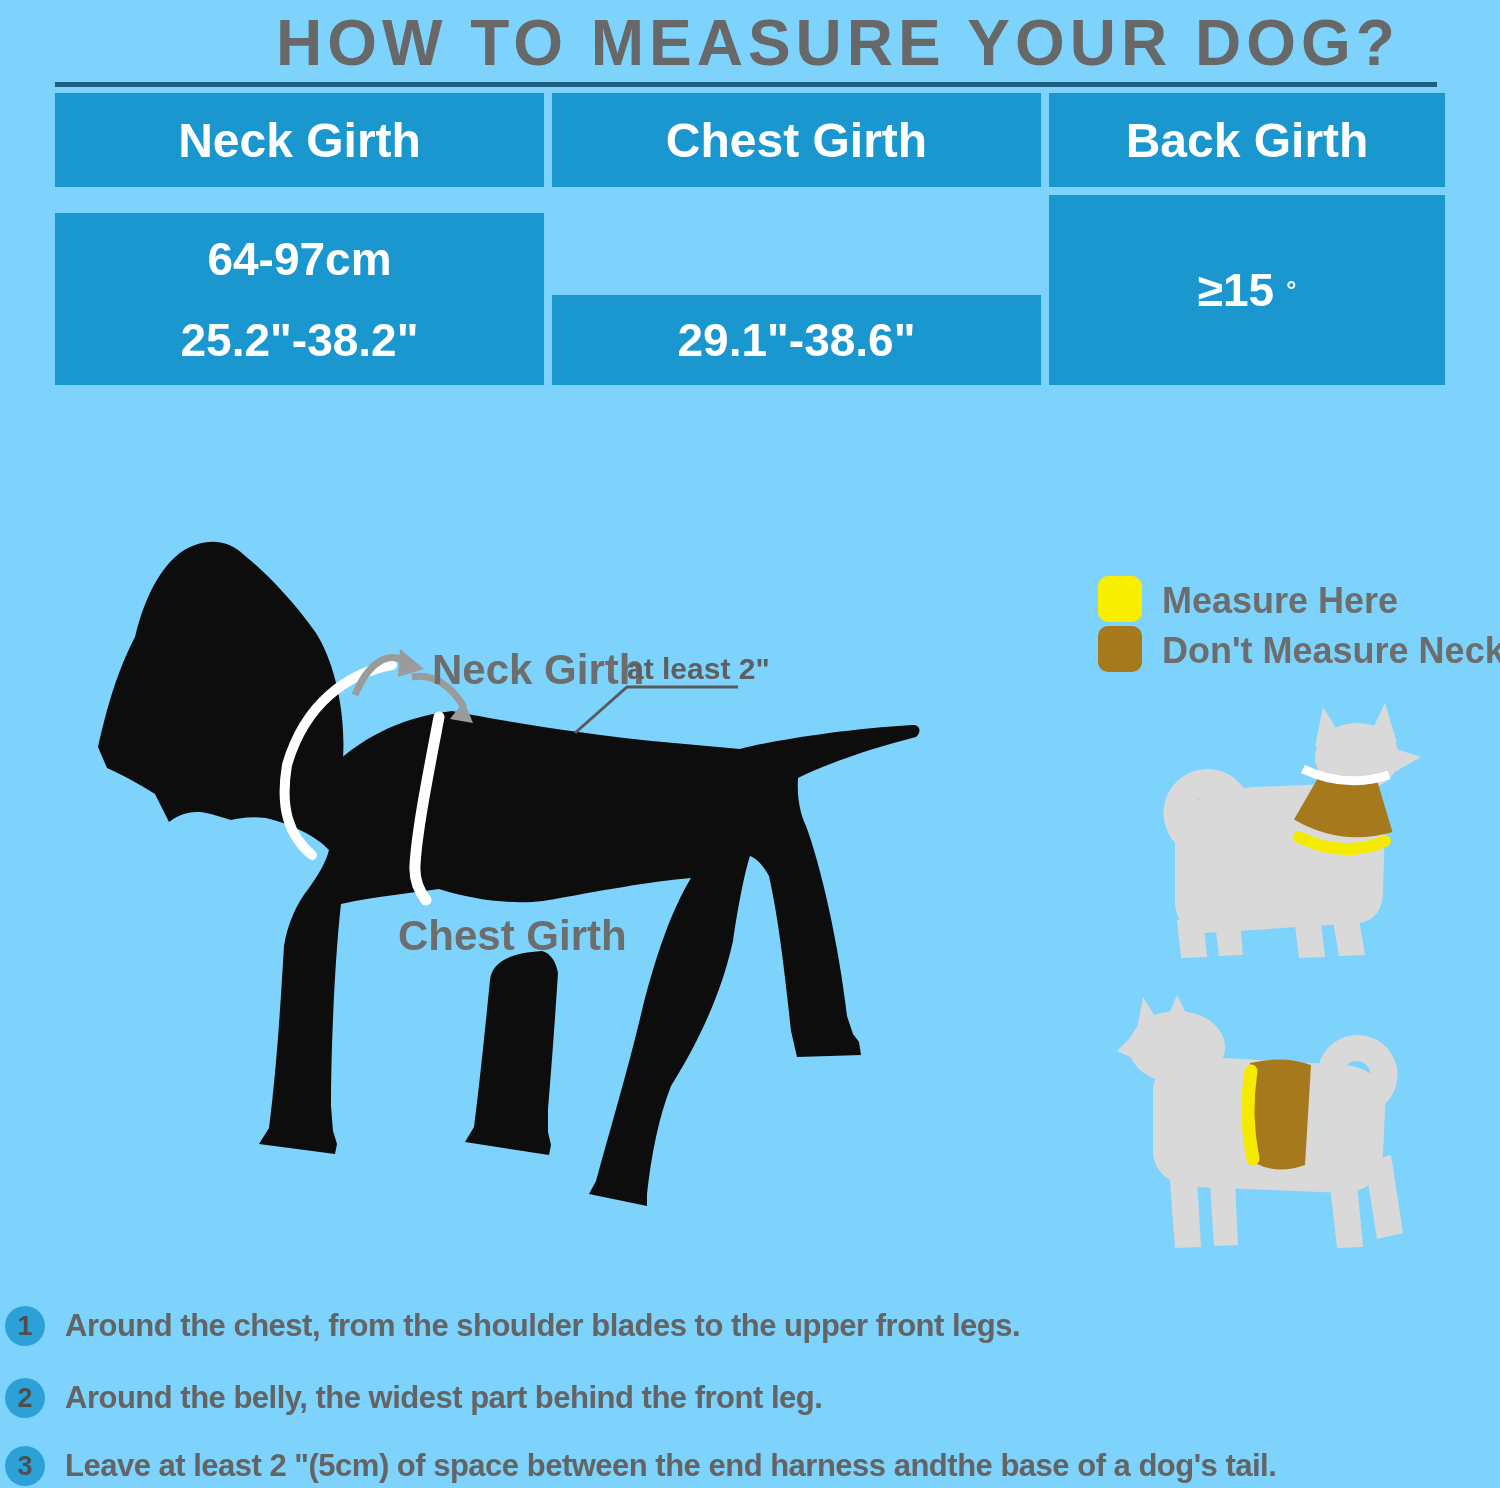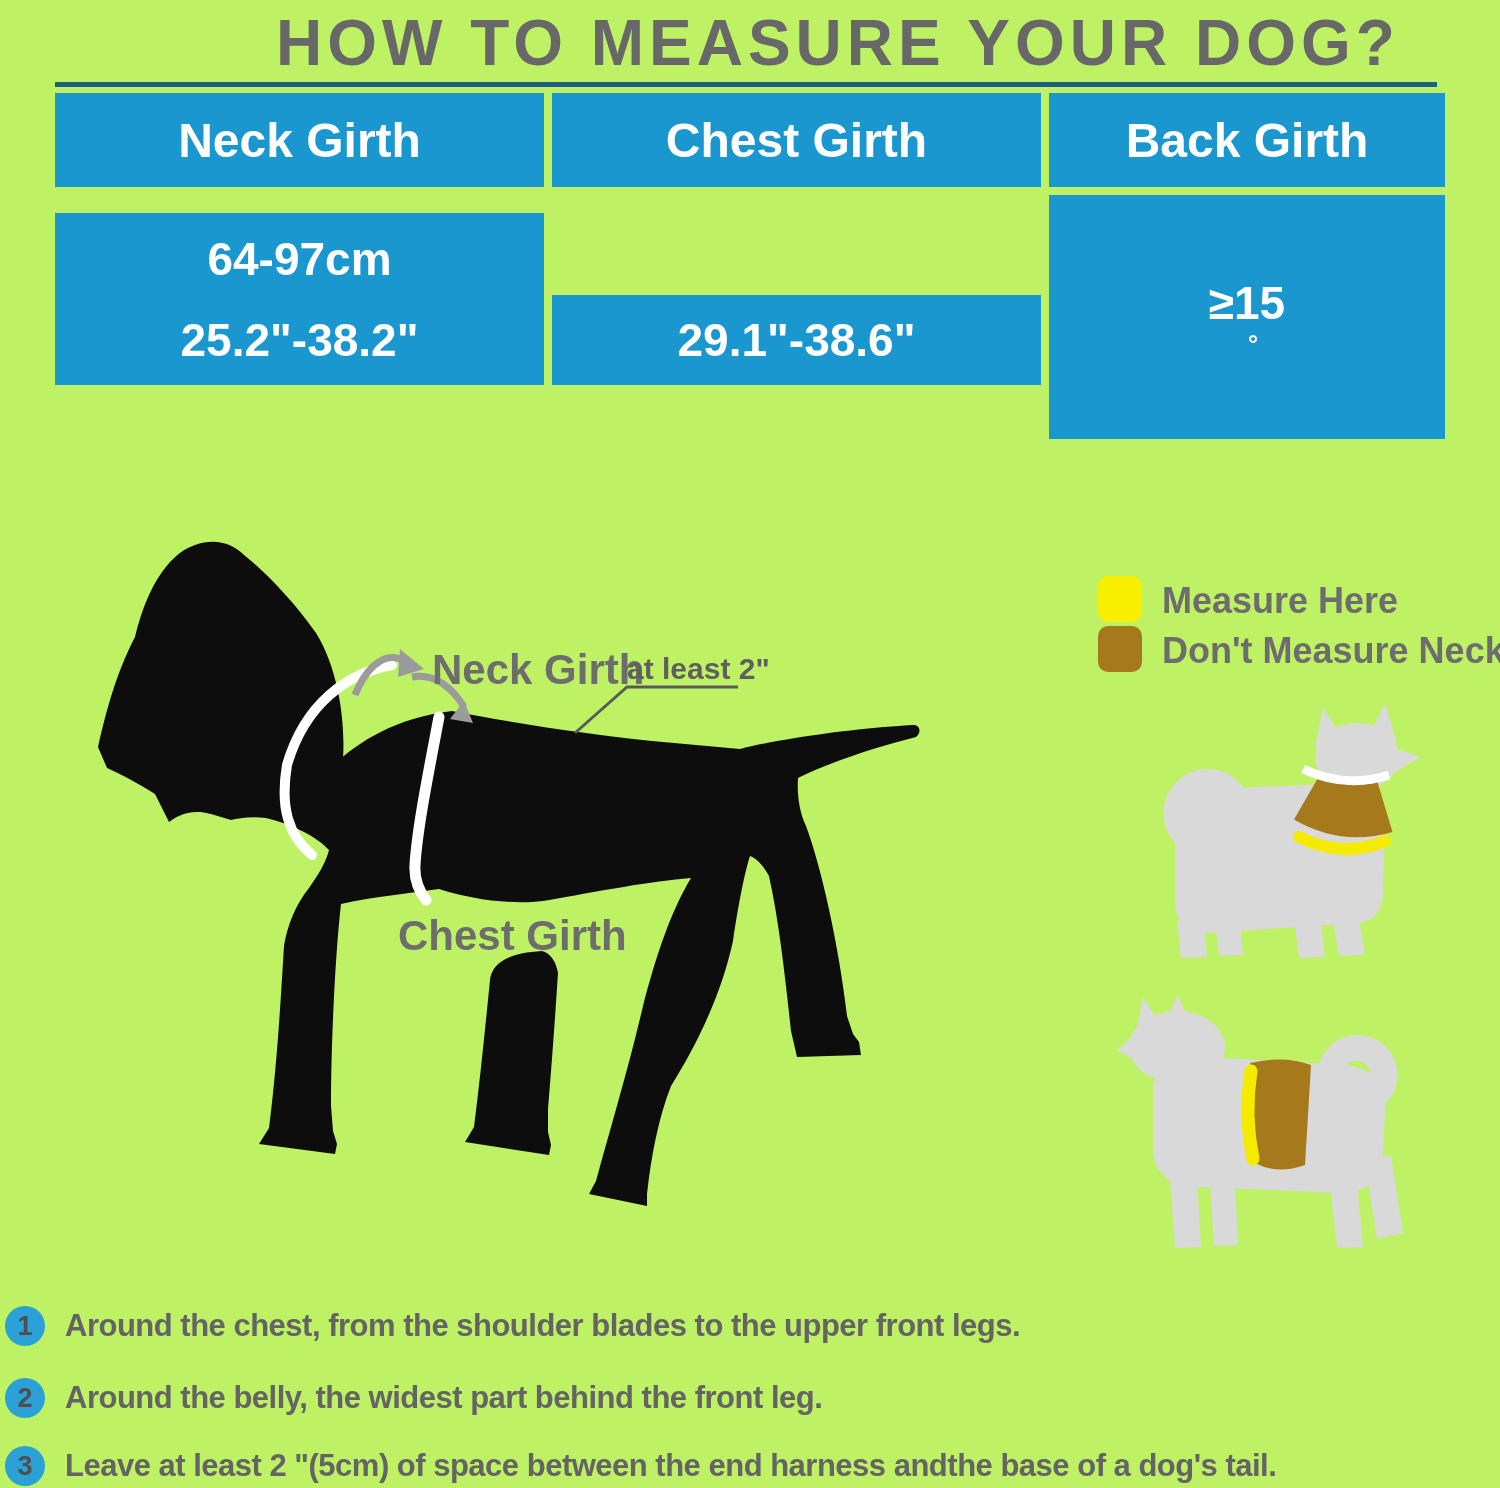--- a/index.html
+++ b/index.html
@@ -1,32 +1,32 @@
 <!DOCTYPE html>
 <html><head>
 <meta charset="utf-8">
 <style>
   html,body{margin:0;padding:0;background:#fff;}
-  #canvas{position:relative;width:1500px;height:1488px;background:#bef264;overflow:hidden;
+  #canvas{position:relative;width:1500px;height:1488px;background:#7dd3fc;overflow:hidden;
           font-family:"Liberation Sans","DejaVu Sans",sans-serif;}
   .abs{position:absolute;}
   
   #title{left:276px;top:6px;font-size:64px;font-weight:bold;color:#686868;
          letter-spacing:5px;white-space:nowrap;}
   
   #top-rule{left:55px;top:82px;width:1382px;height:5px;background:#215F80;}
   
   #size-table{left:55px;top:93px;width:1390px;height:292px;}
   .cell{position:absolute;background:#1A97CF;color:#ffffff;font-weight:bold;
         display:flex;align-items:center;justify-content:center;white-space:nowrap;}
   .cell.hdr{font-size:48px;}
   .cell.val{font-size:46px;}
   .c1{left:0;width:489px;} .c2{left:497px;width:489px;} .c3{left:994px;width:396px;}
   .r-hdr{top:0;height:94px;} .r1{top:102px;height:92px;margin-top:18px;} .r2{top:202px;height:90px;}
-  .r-span{top:102px;height:244px;flex-direction:column;}
+  .r-span{top:102px;height:190px;}
   .deg{font-size:0.55em;vertical-align:0.75em;margin-left:12px;}
   
   .diag-label{font-size:42px;font-weight:bold;color:#6d6d6d;white-space:nowrap;}
   #neck-label{left:432px;top:646px;}
   #chest-label{left:398px;top:912px;}
   #clearance-label{left:627px;top:652px;font-size:30px;font-weight:bold;color:#5f5f5f;white-space:nowrap;}
   
   .swatch{width:44px;height:46px;border-radius:10px;}
   #swatch-measure{left:1098px;top:576px;background:#F8EE00;}
   #swatch-dont{left:1098px;top:626px;background:#A6791D;}

